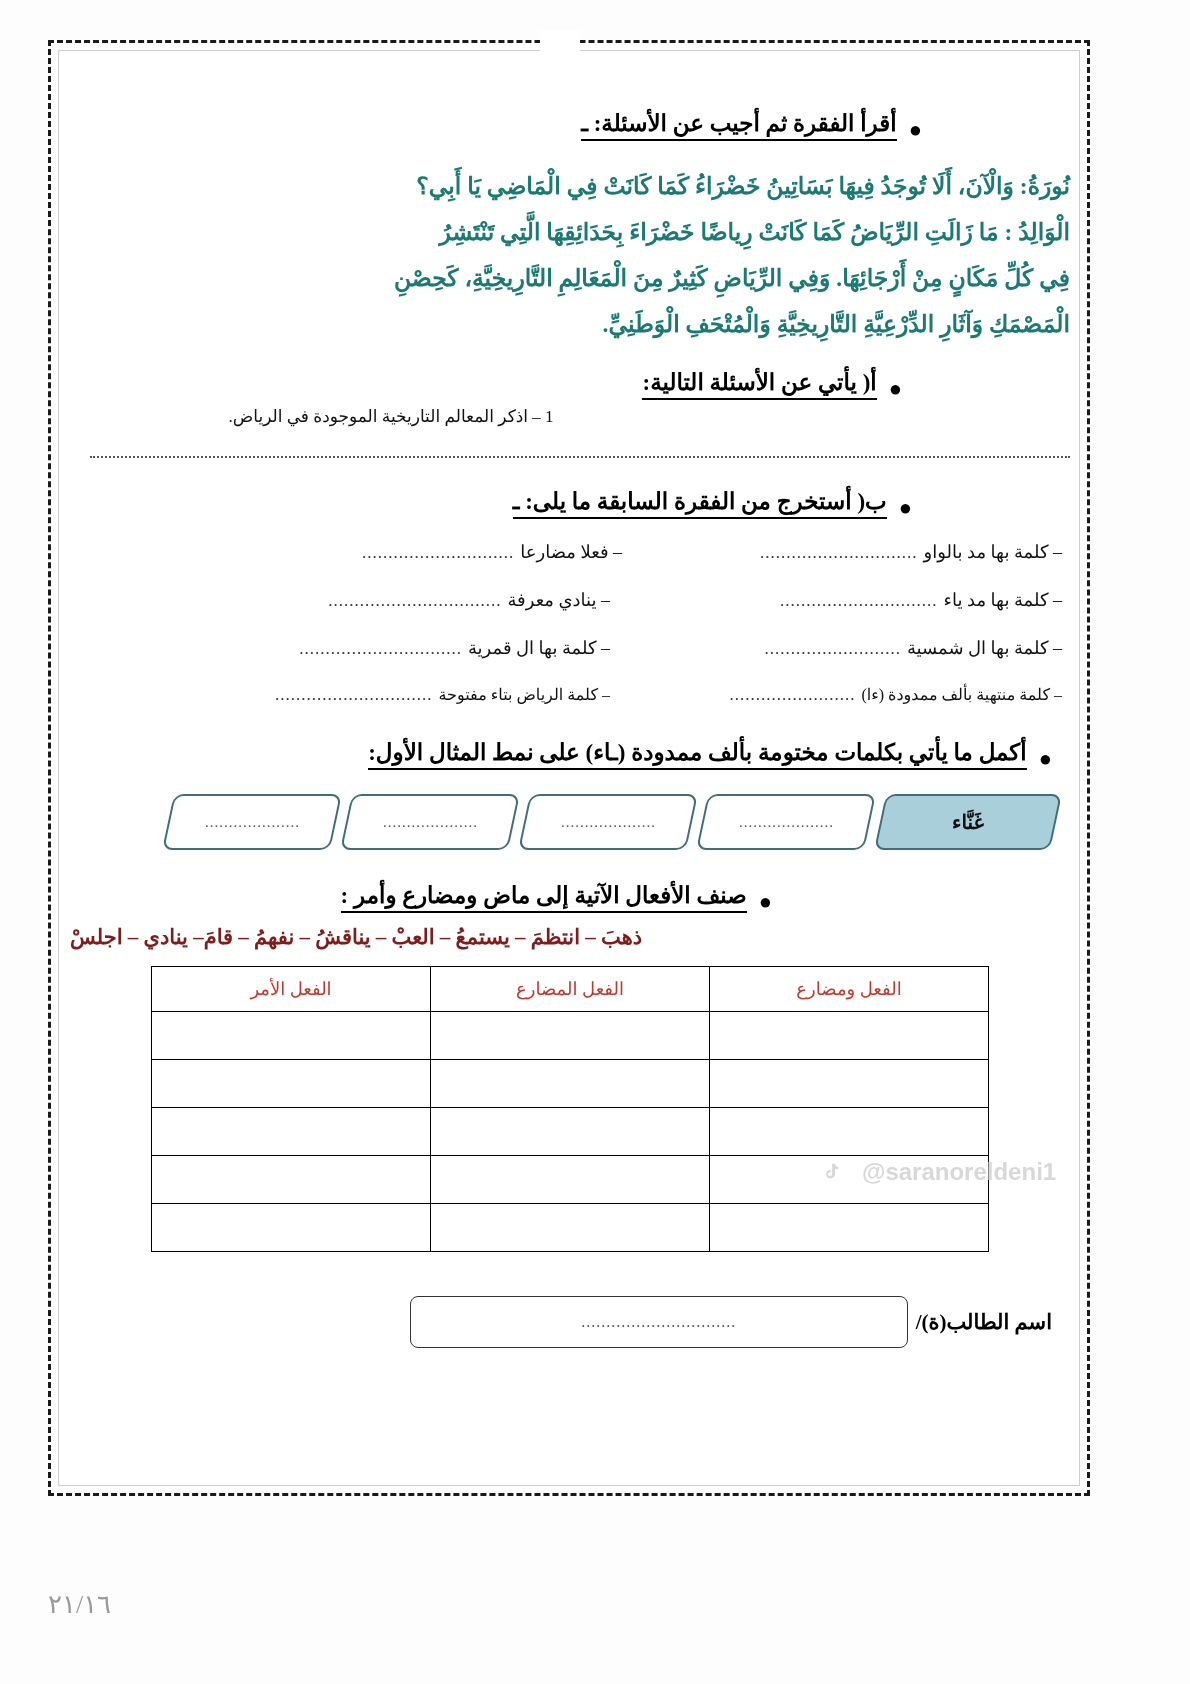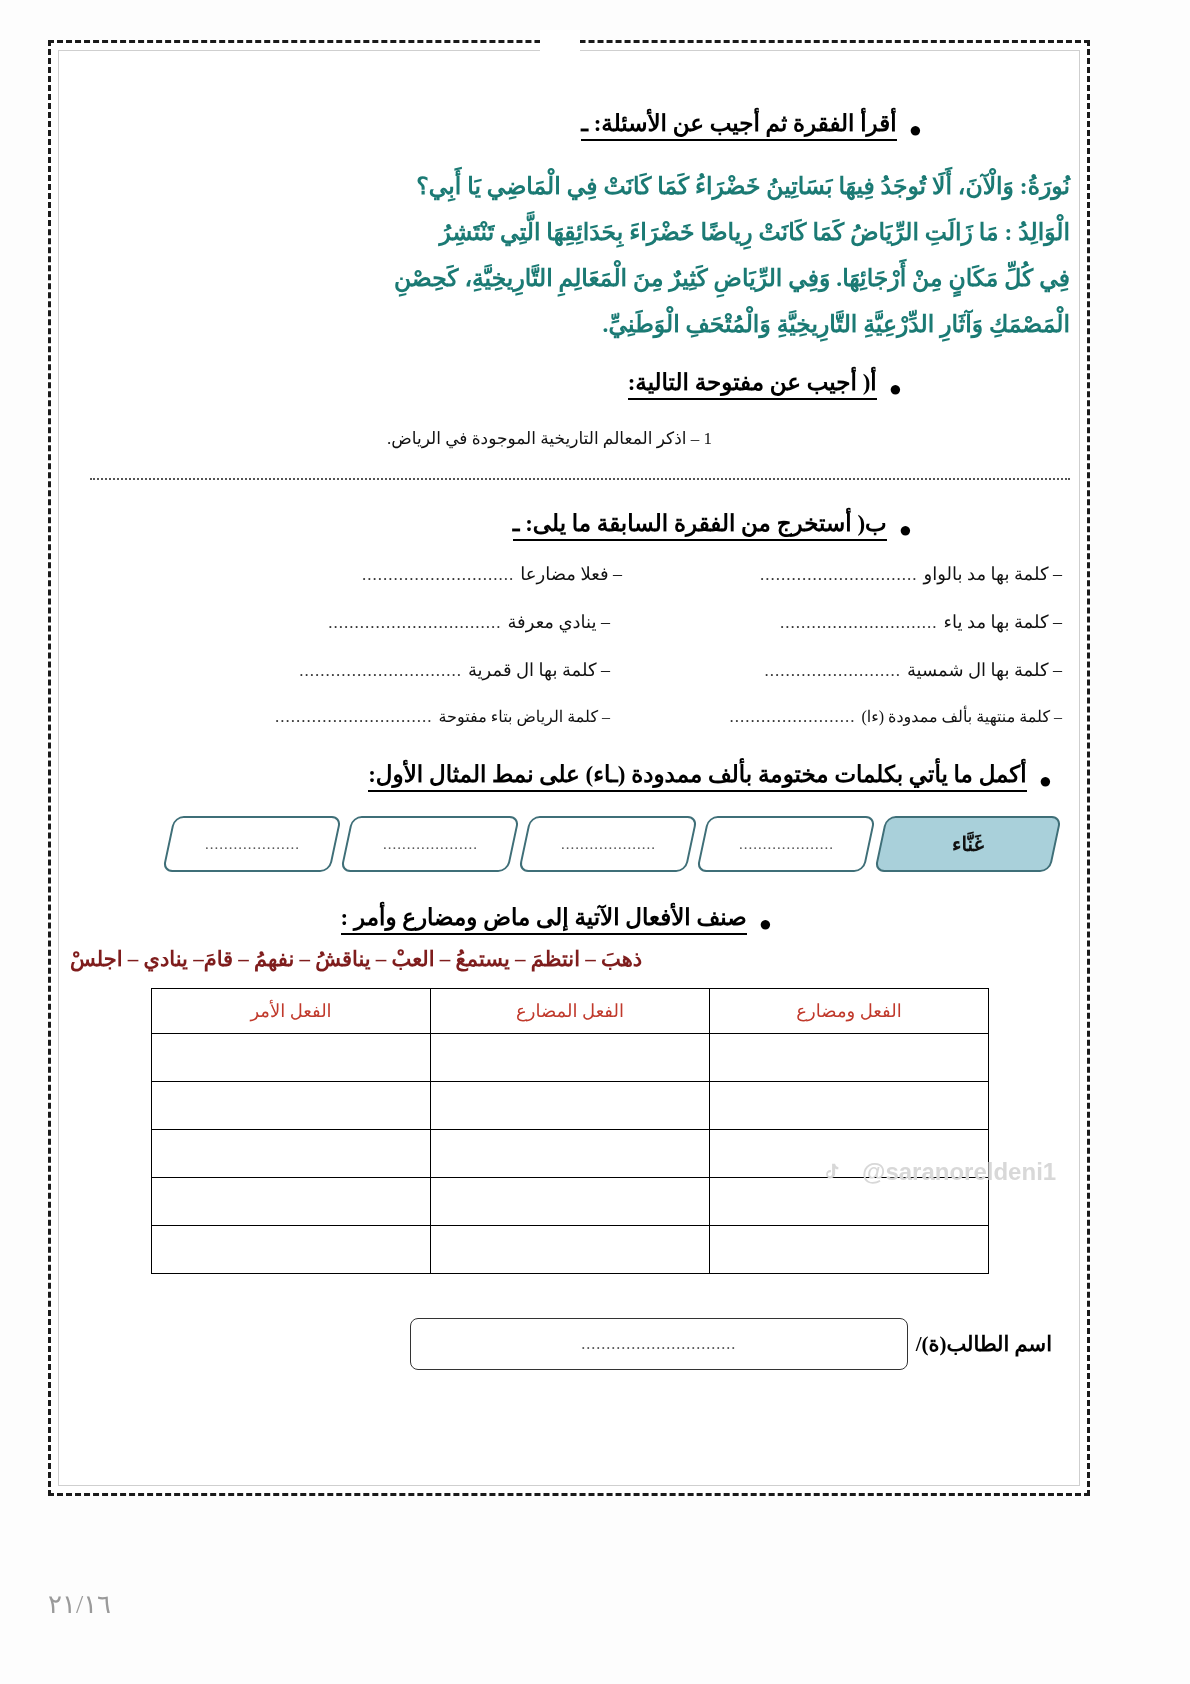--- a/index.html
+++ b/index.html
@@ -250,24 +250,24 @@
 
     <div class="passage" style="margin-top:22px;">
       <div>نُورَةُ: وَالْآنَ، أَلَا تُوجَدُ فِيهَا بَسَاتِينُ خَضْرَاءُ كَمَا كَانَتْ فِي الْمَاضِي يَا أَبِي؟</div>
       <div>الْوَالِدُ : مَا زَالَتِ الرِّيَاضُ كَمَا كَانَتْ رِياضًا خَضْرَاءَ بِحَدَائِقِهَا الَّتِي تَنْتَشِرُ</div>
       <div>فِي كُلِّ مَكَانٍ مِنْ أَرْجَائِهَا. وَفِي الرِّيَاضِ كَثِيرٌ مِنَ الْمَعَالِمِ التَّارِيخِيَّةِ، كَحِصْنِ</div>
       <div>الْمَصْمَكِ وَآثَارِ الدِّرْعِيَّةِ التَّارِيخِيَّةِ وَالْمُتْحَفِ الْوَطَنِيِّ.</div>
     </div>
 
     <div class="bullet-head" style="margin-top:22px;padding-right:168px;">
       <span class="bullet">●</span>
-      <span class="head-text">أ( أجيب عن مفتوحة التالية:</span>
-    </div>
-
-    <div class="q-line" style="margin-top:28px;padding-right:358px;">1 – اذكر المعالم التاريخية الموجودة في الرياض.</div>
+      <span class="head-text">أ( يأتي عن الأسئلة التالية:</span>
+    </div>
+
+    <div class="q-line" style="margin-top:6px;padding-right:358px;text-align:center;">1 – اذكر المعالم التاريخية الموجودة في الرياض.</div>
 
     <div class="dotted-rule" style="margin-top:28px;width:980px;"></div>
 
     <div class="bullet-head" style="margin-top:30px;padding-right:158px;">
       <span class="bullet">●</span>
       <span class="head-text">ب( أستخرج من الفقرة السابقة ما يلى: ـ</span>
     </div>
 
     <div class="ex-row" style="margin-top:22px;padding-right:8px;">
       <div class="ex-cell" style="width:440px;">

